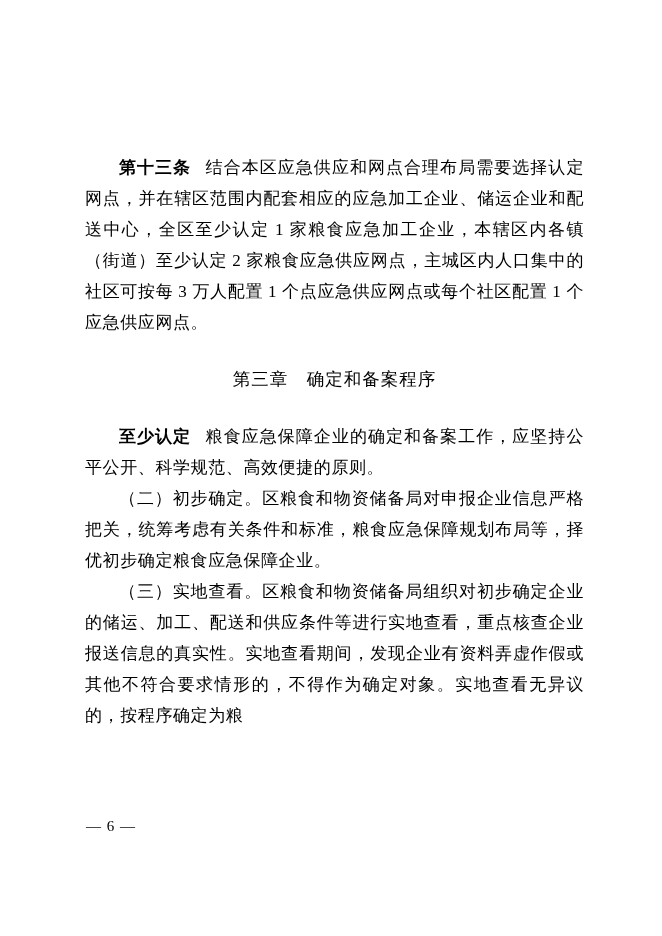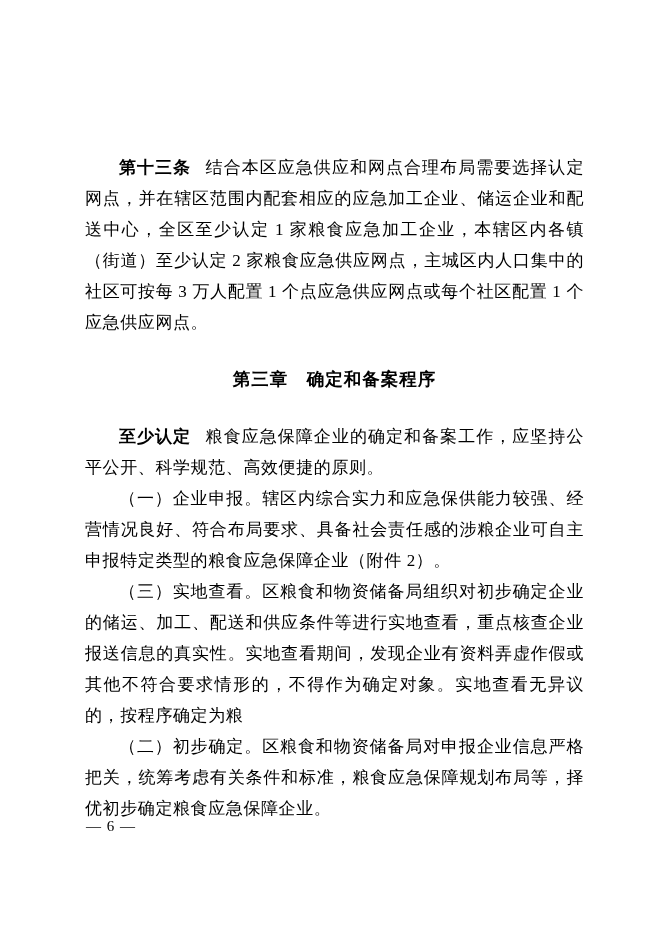--- a/index.html
+++ b/index.html
@@ -33,21 +33,21 @@
     text-indent: 2em;
     letter-spacing: 0.6px;
     word-break: break-all;
   }
   .lead {
     font-weight: bold;
     margin-right: 0.85em;
   }
   .chapter {
     font-size: 17.5px;
-    font-weight: bold;
+    font-weight: normal;
     text-align: center;
     text-indent: 0;
     line-height: 31px;
     margin: 26px 0 26px 0;
     letter-spacing: 1px;
   }
   .page-number {
     position: absolute;
     left: 86px;
     top: 818px;
@@ -61,22 +61,21 @@
 <div class="page">
   <div class="content">
 
     <p class="para"><span class="lead">第十三条</span><span>结合本区应急供应和网点合理布局需要选择认定网点，并在辖区范围内配套相应的应急加工企业、储运企业和配送中心，全区至少认定 1 家粮食应急加工企业，本辖区内各镇（街道）至少认定 2 家粮食应急供应网点，主城区内人口集中的社区可按每 3 万人配置 1 个点应急供应网点或每个社区配置 1 个应急供应网点。</span></p>
 
     <h2 class="chapter">第三章　确定和备案程序</h2>
 
     <p class="para"><span class="lead">至少认定</span><span>粮食应急保障企业的确定和备案工作，应坚持公平公开、科学规范、高效便捷的原则。</span></p>
 
 
-    <p class="para">（一）企业申报。辖区内综合实力和应急保供能力较强、经营情况良好、符合布局要求、具备社会责任感的涉粮企业可自主申报特定类型的粮食应急保障企业（附件 2）。</p>
+
+    <p class="para">（二）初步确定。区粮食和物资储备局对申报企业信息严格把关，统筹考虑有关条件和标准，粮食应急保障规划布局等，择优初步确定粮食应急保障企业。</p>
 
     <p class="para">（三）实地查看。区粮食和物资储备局组织对初步确定企业的储运、加工、配送和供应条件等进行实地查看，重点核查企业报送信息的真实性。实地查看期间，发现企业有资料弄虚作假或其他不符合要求情形的，不得作为确定对象。实地查看无异议的，按程序确定为粮</p>
-
-    <p class="para">（二）初步确定。区粮食和物资储备局对申报企业信息严格把关，统筹考虑有关条件和标准，粮食应急保障规划布局等，择优初步确定粮食应急保障企业。</p>
 
   </div>
 
   <div class="page-number">— 6 —</div>
 </div>
 
 </body></html>

